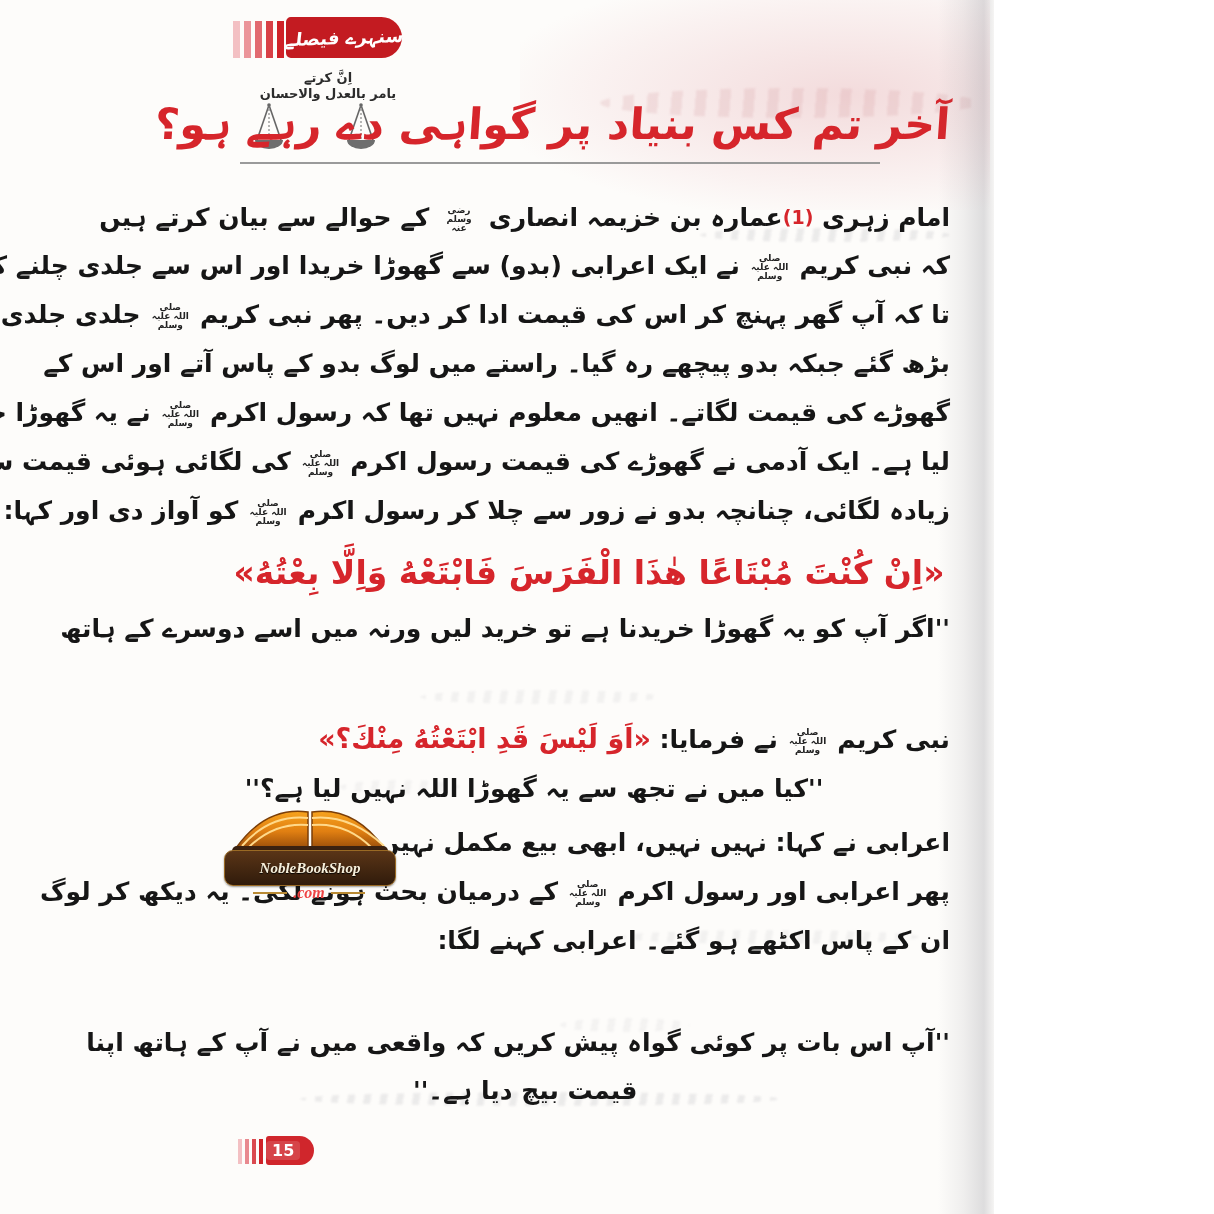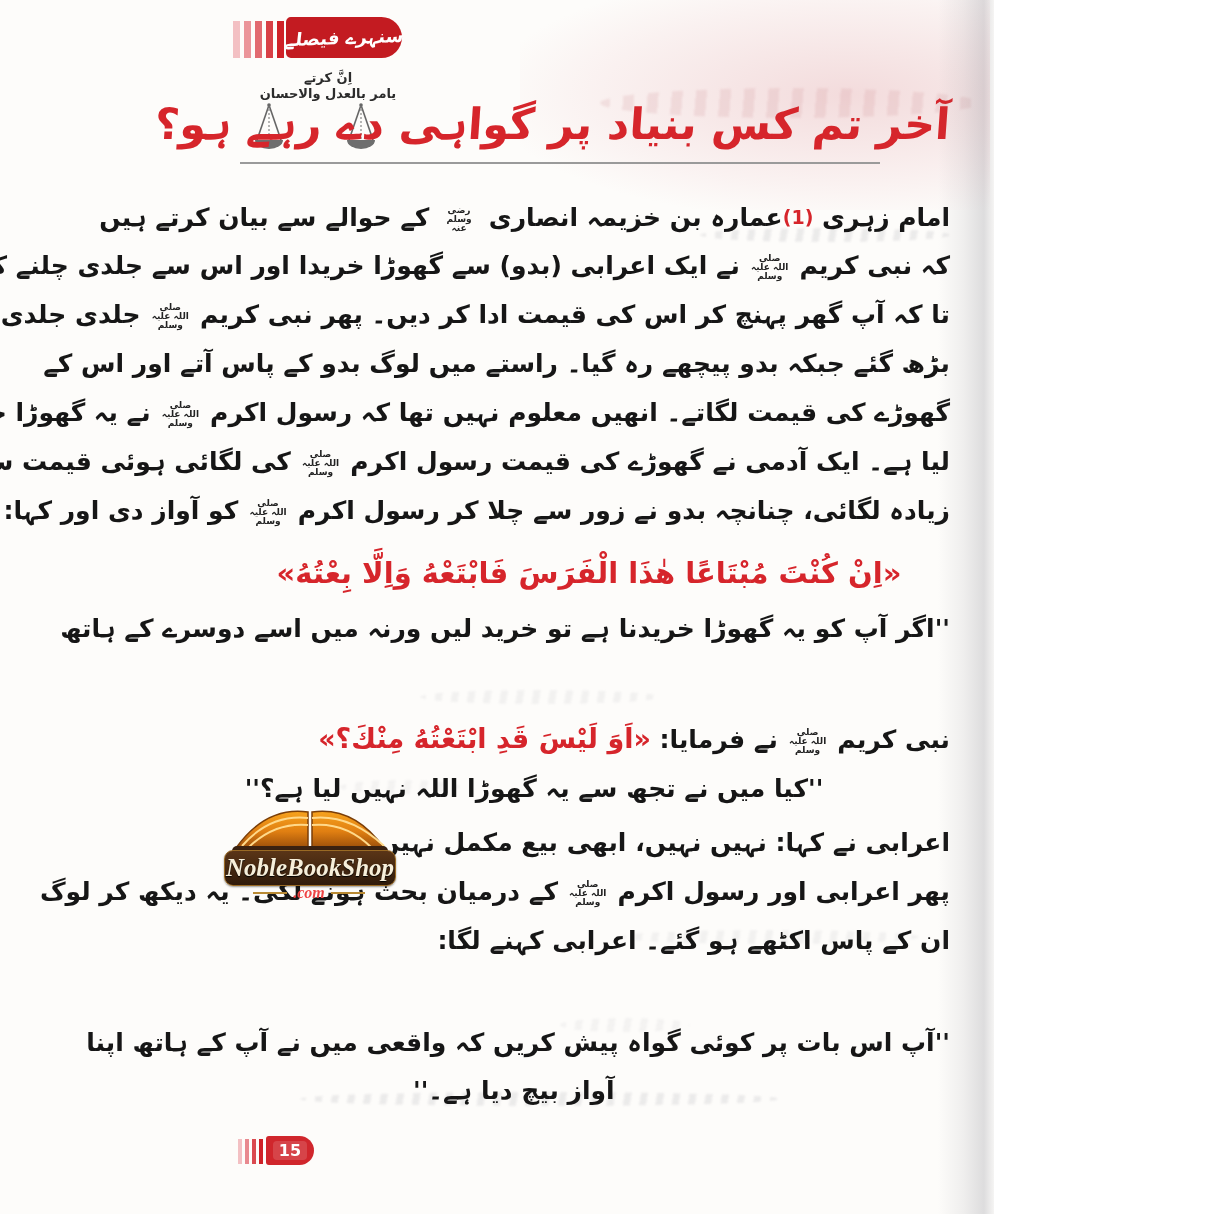--- a/index.html
+++ b/index.html
@@ -37,37 +37,37 @@
 
   
   .line{position:absolute;left:228px;width:722px;direction:rtl;text-align:right;
     color:#161616;font-size:25px;font-weight:bold;line-height:42px;white-space:nowrap;}
   .line.align-left{text-align:left;}
   .line.center{text-align:center;}
   .hon{display:inline-block;width:38px;font-size:9px;font-weight:bold;line-height:9px;
     text-align:center;vertical-align:middle;white-space:normal;color:#222;margin:0 2px;}
   .fn{color:#d6252b;font-size:19px;vertical-align:2px;}
   .arabic{color:#d6252b;}
-  .quote-line{font-size:29px;color:#d6252b;}
+  .quote-line{font-size:33px;color:#d6252b;}
 
   
   .wm{position:absolute;left:224px;top:796px;width:172px;height:112px;}
   .wm .banner{position:absolute;left:0;top:54px;width:170px;height:34px;border-radius:9px;
     background:linear-gradient(#5a3517,#301b0b);border:1px solid #9a6a24;
     display:flex;align-items:center;justify-content:center;box-shadow:0 1px 2px rgba(0,0,0,.4);}
   .wm .banner .nm{font-family:"Liberation Serif",serif;font-style:italic;font-weight:bold;
-    font-size:25px;color:#f7efda;text-shadow:0 1px 1px #000;white-space:nowrap;}
+    font-size:15px;color:#f7efda;text-shadow:0 1px 1px #000;white-space:nowrap;}
   .wm .tld{position:absolute;left:0;top:88px;width:170px;display:flex;align-items:center;justify-content:center;gap:6px;}
   .wm .tld .rule{width:34px;height:2px;background:#b98a33;}
   .wm .tld .txt{font-family:"Liberation Serif",serif;font-style:italic;font-weight:bold;font-size:16px;color:#ef4444;}
 
   .pgbadge-stripes{left:238px;top:1139px;}
   .pgbadge-stripes span{width:4px;height:25px;margin-right:3px;}
   .pgcapsule{position:absolute;left:266px;top:1136px;width:48px;height:29px;background:#d0262c;
-    border-radius:3px 15px 15px 3px;display:flex;align-items:center;justify-content:center;}
+    border-radius:3px 15px 15px 3px;display:flex;align-items:center;}
   .pgcapsule .num{color:#ffffff;font-size:16px;font-weight:bold;background:rgba(255,255,255,.14);
     padding:0 6px;border-radius:4px;}
 </style>
 </head>
 <body>
 
 <div class="canvas">
   <div class="page"></div>
   <div class="pink-tint"></div>
 
@@ -157,21 +157,21 @@
 
   <div class="line" style="top:822px">اعرابی نے کہا: نہیں نہیں، ابھی بیع مکمل نہیں ہوئی ہے۔</div>
   <div class="line" style="top:871px">
     <span>پھر اعرابی اور رسول اکرم</span>
     <span class="hon">صلی اللہ علیہ وسلم</span>
     <span>کے درمیان بحث ہونے لگی۔ یہ دیکھ کر لوگ</span>
   </div>
   <div class="line" style="top:920px">ان کے پاس اکٹھے ہو گئے۔ اعرابی کہنے لگا:</div>
 
   <div class="line" style="top:1022px">''آپ اس بات پر کوئی گواہ پیش کریں کہ واقعی میں نے آپ کے ہاتھ اپنا</div>
-  <div class="line align-left" style="top:1070px;padding-left:185px;width:537px">آواز بیچ دیا ہے۔''</div>
+  <div class="line align-left" style="top:1070px;padding-left:185px;width:537px">قیمت بیچ دیا ہے۔''</div>
 
   <div class="wm">
     <svg width="168" height="62" viewBox="0 0 168 62" style="position:absolute;left:2px;top:0">
       <defs>
         <linearGradient id="gold" x1="0" y1="0" x2="0" y2="1">
           <stop offset="0" stop-color="#f7a31d"></stop>
             <stop offset=".55" stop-color="#e07f12"></stop>
             <stop offset="1" stop-color="#9c4f0a"></stop>
         </linearGradient>
       </defs>

